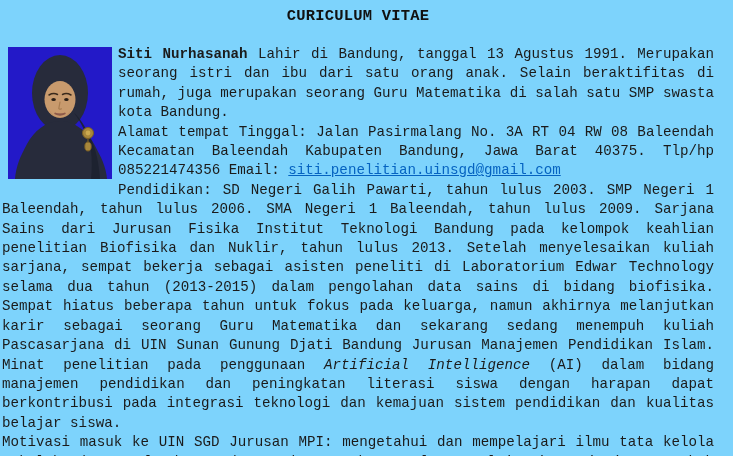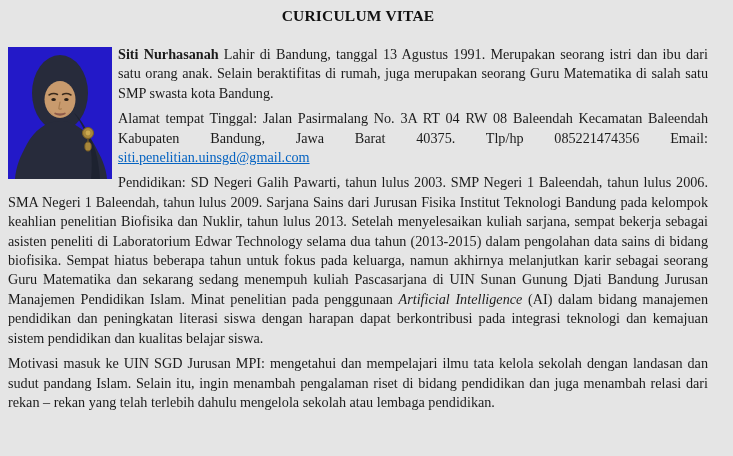--- a/index.html
+++ b/index.html
@@ -1,30 +1,30 @@
 <!DOCTYPE html>
 <html><head>
 <meta charset="utf-8">
 <style>
   html,body { margin:0; padding:0; background:#ffffff; }
   .page {
     width:733px; height:456px; box-sizing:border-box;
-    background:#e5e5e5; overflow:hidden;
+    background:#7dd3fc; overflow:hidden;
     padding:4px 19px 0 2px;
-    font-family:Liberation Serif, serif;
+    font-family:Liberation Mono, monospace;
     color:#1b1b1b;
   }
   .title {
     text-align:center; font-weight:700; font-size:15.5px;
     line-height:20px; margin:2px 0 19px 0; letter-spacing:0.2px;
     color:#111111;
   }
   .cv-body { text-align:justify; }
   .cv-par {
-    margin:6px; text-align:justify;
+    margin:0; text-align:justify;
     font-size:14.2px; line-height:19.4px;
   }
   .photo-wrap {
     float:left; width:104px; height:132px;
     margin:2px 6px 7px 6px;
   }
   .photo-wrap svg { display:block; }
   .seg-bold { font-weight:700; }
   .seg-italic { font-style:italic; }
   a.seg-link { color:#0563C1; text-decoration:underline; cursor:pointer; }

